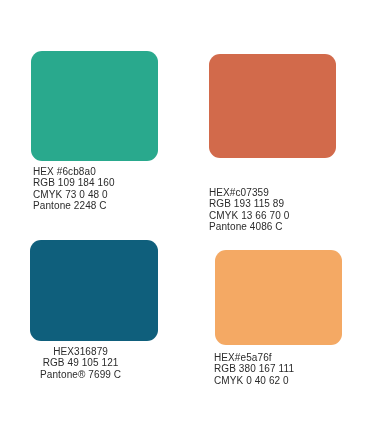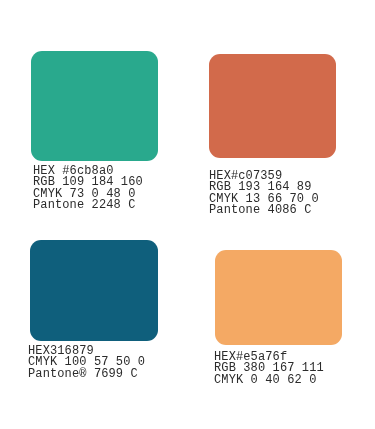--- a/index.html
+++ b/index.html
@@ -28,41 +28,40 @@
   .swatch-chip {
     border-radius: 11px;
     width: 100%;
     height: 100%;
   }
 
   .swatch-caption {
     position: absolute;
     white-space: nowrap;
     color: #2b2b2b;
-    font-size: 12px;
+    font-size: 10px;
     line-height: 11.4px;
     letter-spacing: 0.01em;
-    font-family: Liberation Mono, monospace;
   }
 
   .caption-line {
     display: block;
   }
 
   
   #card-1 { left: 31px; top: 51px; width: 127px; height: 110px; }
   #caption-1 { left: 33px; top: 166px; }
 
   
   #card-2 { left: 209px; top: 54px; width: 127px; height: 104px; }
   #caption-2 { left: 209px; top: 171px; }
 
   
   #card-3 { left: 30px; top: 240px; width: 128px; height: 101px; }
-  #caption-3 { left: 28px; top: 346px; }
+  #caption-3 { left: 40px; top: 346px; text-align: center; }
 
   
   #card-4 { left: 215px; top: 250px; width: 127px; height: 95px; }
   #caption-4 { left: 214px; top: 352px; }
 </style>
 </head>
 <body style="background: rgb(255, 255, 255);">
 
 <div id="palette-sheet">
 
@@ -72,33 +71,33 @@
   <div class="swatch-caption" id="caption-1" style="color: rgb(43, 43, 43);">
     <span class="caption-line">HEX #6cb8a0</span>
     <span class="caption-line">RGB 109 184 160</span>
     <span class="caption-line">CMYK 73 0 48 0</span>
     <span class="caption-line">Pantone 2248 C</span>
   </div>
 
   <div class="swatch-card" id="card-2">
     <div class="swatch-chip" style="background-color: rgb(210, 106, 75);"></div>
   </div>
-  <div class="swatch-caption" id="caption-2" style="color: rgb(43, 43, 43);">
+  <div class="swatch-caption" id="caption-2" style="color: rgb(43, 43, 43); margin-top: 16px;">
     <span class="caption-line">HEX#c07359</span>
-    <span class="caption-line">RGB 193 164 89</span>
+    <span class="caption-line">RGB 193 115 89</span>
     <span class="caption-line">CMYK 13 66 70 0</span>
     <span class="caption-line">Pantone 4086 C</span>
   </div>
 
   <div class="swatch-card" id="card-3">
     <div class="swatch-chip" style="background-color: rgb(15, 95, 124);"></div>
   </div>
   <div class="swatch-caption" id="caption-3" style="color: rgb(43, 43, 43);">
     <span class="caption-line">HEX316879</span>
-    <span class="caption-line">CMYK 100 57 50 0</span>
+    <span class="caption-line">RGB 49 105 121</span>
     <span class="caption-line">Pantone® 7699 C</span>
   </div>
 
   <div class="swatch-card" id="card-4">
     <div class="swatch-chip" style="background-color: rgb(244, 169, 100);"></div>
   </div>
   <div class="swatch-caption" id="caption-4" style="color: rgb(43, 43, 43);">
     <span class="caption-line">HEX#e5a76f</span>
     <span class="caption-line">RGB 380 167 111</span>
     <span class="caption-line">CMYK 0 40 62 0</span>

